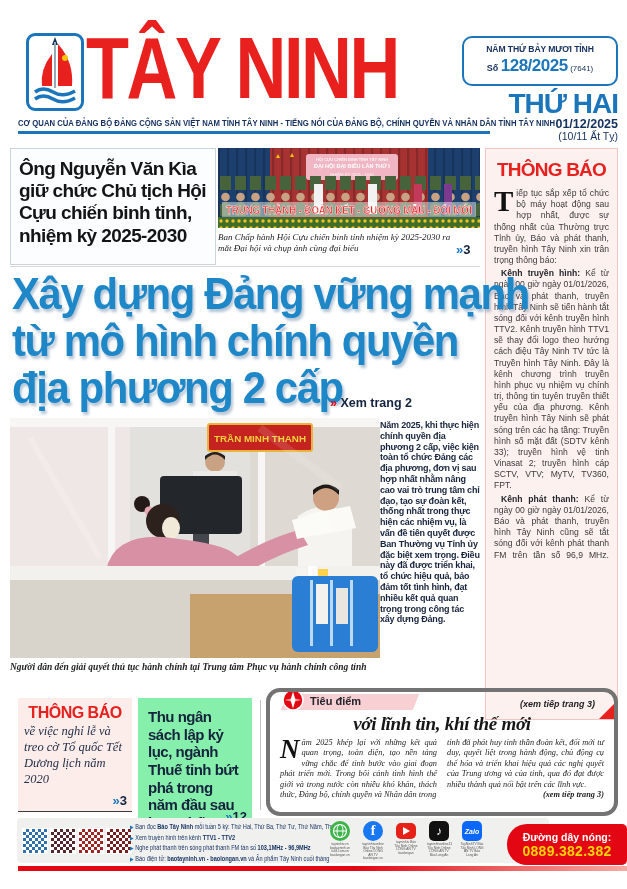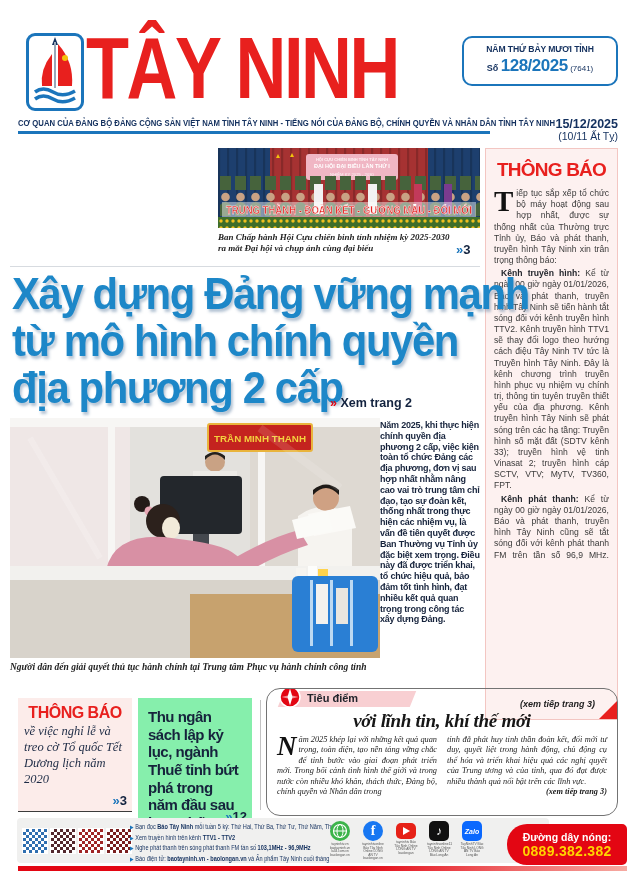--- a/index.html
+++ b/index.html
@@ -22,21 +22,21 @@
   .lunar{left:462px;top:130px;width:156px;text-align:right;font-size:10.5px;color:#13305e;}
   .tagline{left:18px;top:118px;font-size:9.2px;font-weight:bold;color:#13305e;white-space:nowrap;
            transform:scaleX(.84);transform-origin:left top;}
   .tagline-rule{left:18px;top:131px;width:472px;height:2.5px;background:#1b75bb;}
 
   
   .vet-box{left:10px;top:148px;width:206px;height:117px;border:1px solid #c9d4de;background:#fbfdff;box-sizing:border-box;}
   .vet-headline{padding:9px 8px;font-size:19px;font-weight:bold;color:#141414;line-height:1.17;letter-spacing:-.6px;}
   .vet-photo{left:218px;top:148px;width:262px;height:58px;}
   .vet-caption{left:218px;top:232px;width:240px;font-family:"Liberation Serif",serif;font-style:italic;
-               font-weight:bold;font-size:9px;line-height:11px;color:#222;}
+               font-weight:normal;font-size:9px;line-height:11px;color:#222;}
   .page-ref{font-size:13px;font-weight:900;}
   .page-ref .chev{color:#1b75bb;} .page-ref .num{color:#13233f;}
   .vet-ref{left:456px;top:242px;}
   .hrule{left:10px;top:266px;width:470px;height:1px;background:#d7dbe0;}
 
   
   .notice{left:485px;top:148px;width:133px;height:572px;background:#fdf1f0;border:1px solid #f3c6c2;
           box-sizing:border-box;padding:10px 8px;overflow:hidden;}
   .notice-title{font-size:19px;font-weight:900;color:#e8201e;text-align:center;letter-spacing:-.8px;}
   .notice-sub{margin-top:4px;font-size:13.5px;font-weight:bold;color:#22252c;text-align:center;line-height:1.25;letter-spacing:-.4px;}
@@ -67,21 +67,21 @@
   .holiday-title{font-size:16px;font-weight:900;color:#e8201e;text-align:center;letter-spacing:-.5px;}
   .holiday-text{margin-top:2px;font-family:"Liberation Serif",serif;font-style:italic;font-size:12.5px;
                 line-height:1.27;color:#1d2b45;}
   .box-ref{position:absolute;right:5px;bottom:3px;}
   .tax{left:138px;top:698px;width:114px;height:130px;background:#86efac;box-sizing:border-box;padding:10px;
        border-bottom:1.5px solid #3c3c3c;}
   .tax-headline{font-size:15px;font-weight:bold;color:#16233c;line-height:1.18;letter-spacing:-.5px;}
   .vdiv{left:260px;top:700px;width:1px;height:110px;background:#c3c3c3;}
 
   
-  .focus{left:266px;top:688px;width:352px;height:128px;border:1px solid #737373;border-radius:14px;
+  .focus{left:266px;top:688px;width:352px;height:128px;border:4px solid #737373;border-radius:14px;
          box-sizing:border-box;padding:4px 10px 0 10px;overflow:hidden;}
   .focus-band{position:absolute;left:14px;top:2px;width:132px;height:16px;background:#f8cfd2;transform:skewX(-22deg);}
   .focus-label{position:absolute;left:40px;top:3px;font-size:11px;font-weight:900;color:#22252c;}
   .focus-icon{position:absolute;left:12px;top:-3px;width:22px;height:22px;}
   .focus-headline{margin-top:17px;text-align:center;font-family:"Liberation Serif",serif;font-style:italic;
                   font-weight:bold;font-size:19px;line-height:21px;color:#161616;letter-spacing:-.3px;}
   .focus-cols{display:flex;gap:10px;margin-top:4px;}
   .focus-col{width:160px;font-family:"Liberation Serif",serif;font-style:italic;font-size:8.3px;
              line-height:1.26;color:#222;text-align:justify;}
   .focus-drop{float:left;font-family:"Liberation Serif",serif;font-style:italic;font-weight:bold;
@@ -135,25 +135,29 @@
   <div class="abs paper-title">TÂY NINH</div>
 
   <div class="abs issue-box">
     <div class="year-line">NĂM THỨ BẢY MƯƠI TỈNH</div>
     <div class="issue-line">
       <span>Số</span>
       <span class="issue-no">128/2025</span>
       <span class="issue-code">(7641)</span>
     </div>
   </div>
-  <div class="abs mdate">15/12/2025</div>
+  <div class="abs weekday">THỨ HAI</div>
+  <div class="abs mdate">01/12/2025</div>
   <div class="abs lunar">(10/11 Ất Tỵ)</div>
   <div class="abs tagline">CƠ QUAN CỦA ĐẢNG BỘ ĐẢNG CỘNG SẢN VIỆT NAM TỈNH TÂY NINH - TIẾNG NÓI CỦA ĐẢNG BỘ, CHÍNH QUYỀN VÀ NHÂN DÂN TỈNH TÂY NINH</div>
   <div class="abs tagline-rule"></div>
 
+  <div class="abs vet-box">
+    <div class="vet-headline">Ông Nguyễn Văn Kìa giữ chức Chủ tịch Hội Cựu chiến binh tỉnh, nhiệm kỳ 2025-2030</div>
+  </div>
   <div class="abs vet-photo">
     <svg width="262" height="80" viewBox="0 0 262 80">
       <defs>
         <pattern id="cur" width="9" height="9" patternUnits="userSpaceOnUse">
           <rect width="2.2" height="9" fill="rgba(0,0,0,0.18)"></rect>
         </pattern>
         <pattern id="crowdA" width="15" height="42" patternUnits="userSpaceOnUse">
           <circle cx="7.5" cy="7" r="4.3" fill="#c9a284"></circle>
           <path d="M2 42 V15 q5.5 -6 11 0 V42 Z" fill="#46633c"></path>
         </pattern>

